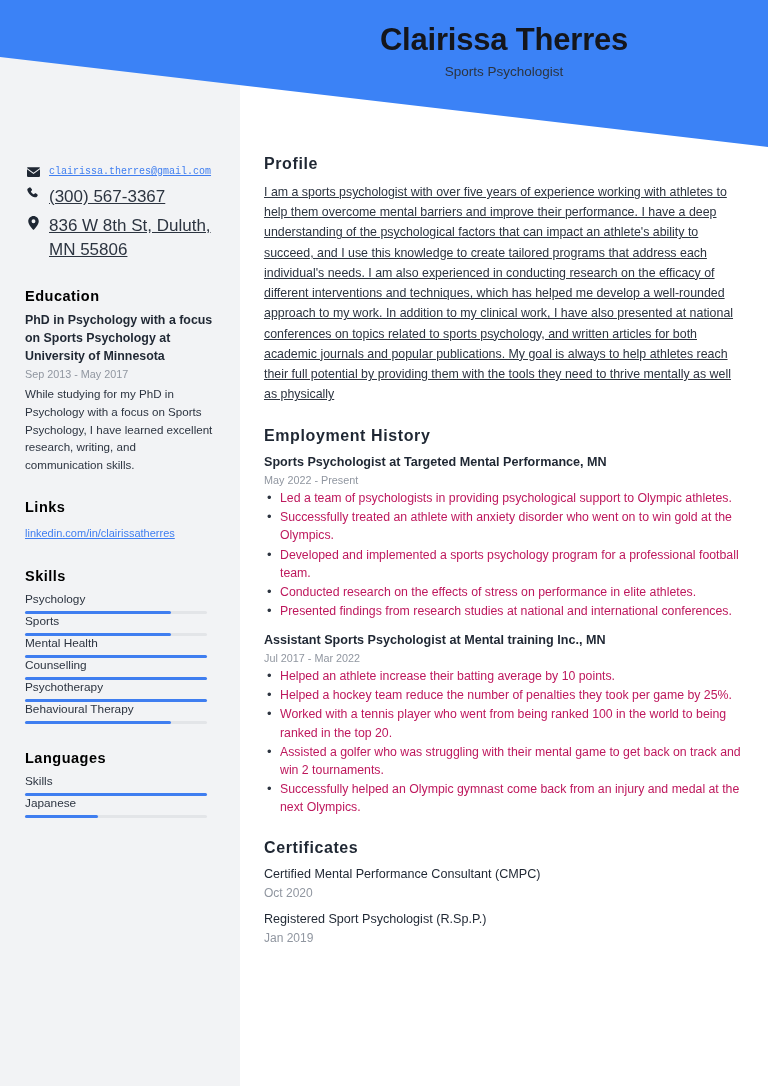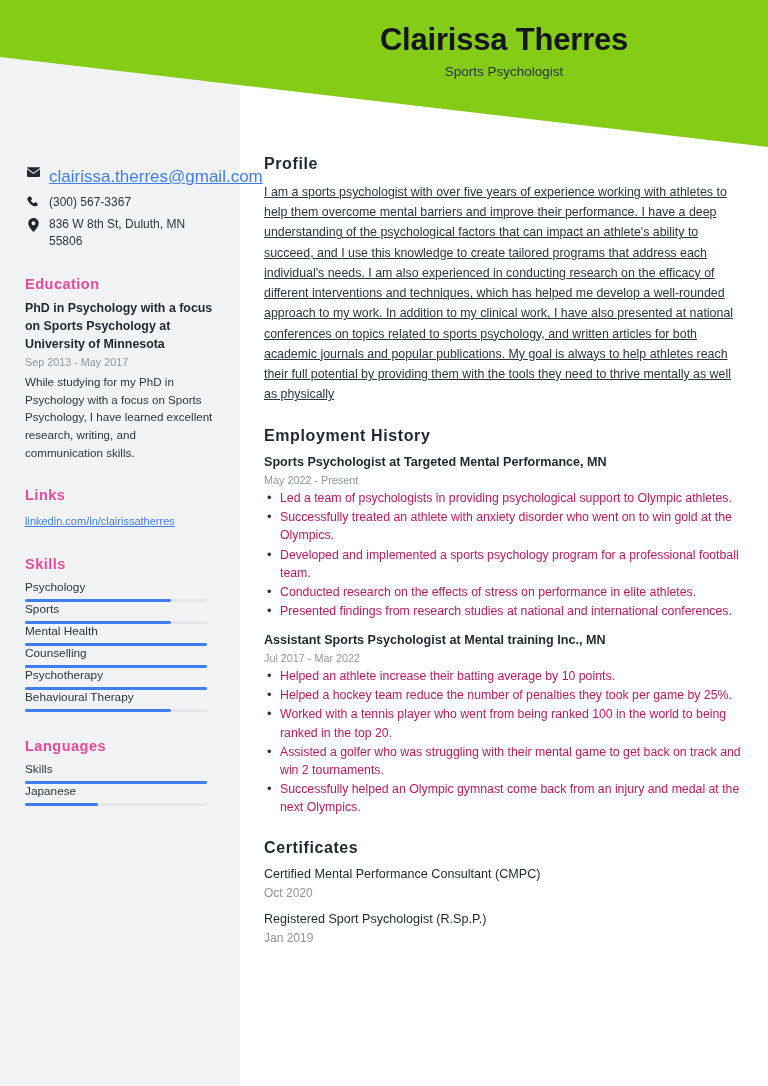--- a/index.html
+++ b/index.html
@@ -18,21 +18,21 @@
   
   .sidebar {
     position:absolute; left:0; top:0; width:240px; height:1086px;
     background:#f2f3f5;
   }
   .sidebar-inner { position:absolute; left:25px; top:165px; width:190px; }
 
   
   .banner {
     position:absolute; left:0; top:0; width:768px; height:150px;
-    background:#84cc16;
+    background:#3b82f6;
     clip-path: polygon(0 0, 768px 0, 768px 147px, 0 57px);
     z-index:2;
   }
   .banner-text {
     position:absolute; left:240px; top:0; width:528px;
     text-align:center; padding-top:22px;
   }
   .name {
     font-size:31px; font-weight:bold; color:#14161c;
     letter-spacing:-0.2px; line-height:1.18;
@@ -45,36 +45,37 @@
   .main {
     position:absolute; left:264px; top:155px; width:480px;
   }
 
   
   .section-h {
     font-size:16px; font-weight:bold; color:#1f2733;
     letter-spacing:0.6px; margin-bottom:9px;
   }
   .side-h {
-    font-size:14.5px; font-weight:bold; color:#ec4899;
+    font-size:14.5px; font-weight:bold; color:#000000;
     letter-spacing:0.5px; margin-bottom:8px;
   }
 
   
   .contact-row { display:flex; align-items:flex-start; margin-bottom:5px; }
   .c-icon {
     width:16px; min-width:16px; height:15px; margin-right:8px;
     display:flex; align-items:flex-start; justify-content:center;
     padding-top:2px;
   }
   .c-icon svg { display:block; fill:#1f2733; }
-  .c-text { font-size:12px; line-height:1.42; color:#2c3440; }
+  .c-text { font-size:17px; line-height:1.42; color:#2c3440;text-decoration:underline; }
   .c-link {
-    font-size:17px; line-height:1.42; color:#3f7ef0;
+    font-size:10px; line-height:1.42; color:#3f7ef0;
     text-decoration:underline;
+    font-family:Liberation Mono, monospace;
   }
 
   
   .side-block { margin-top:26px; }
   .edu-title {
     font-size:12.4px; font-weight:bold; color:#1f2733; line-height:1.45;
   }
   .edu-date { font-size:10.8px; color:#9096a0; margin-top:2px; }
   .edu-desc { font-size:11.6px; color:#2c3440; line-height:1.52; margin-top:5px; }
   .side-link {

